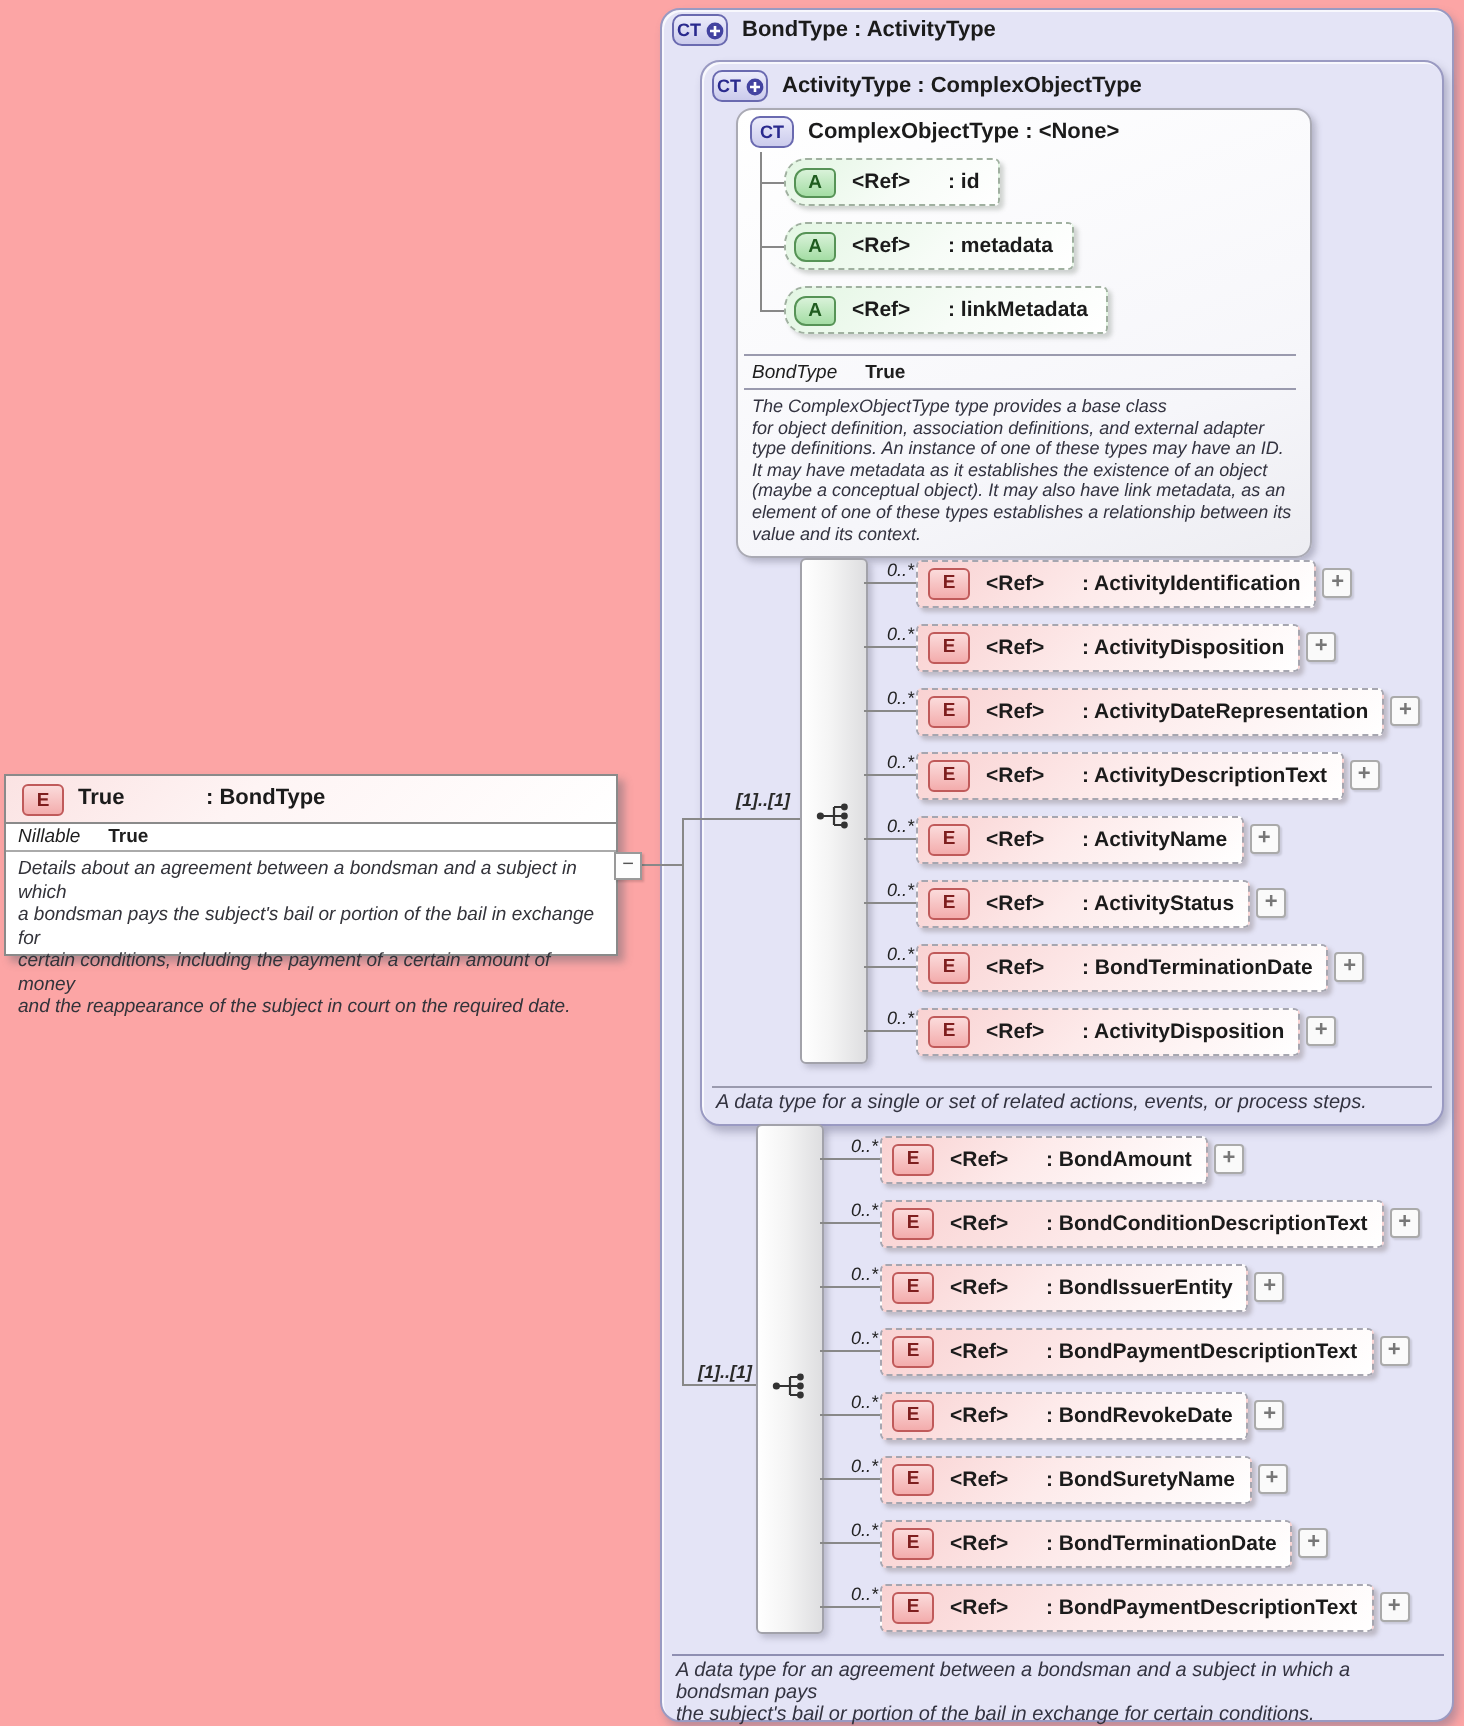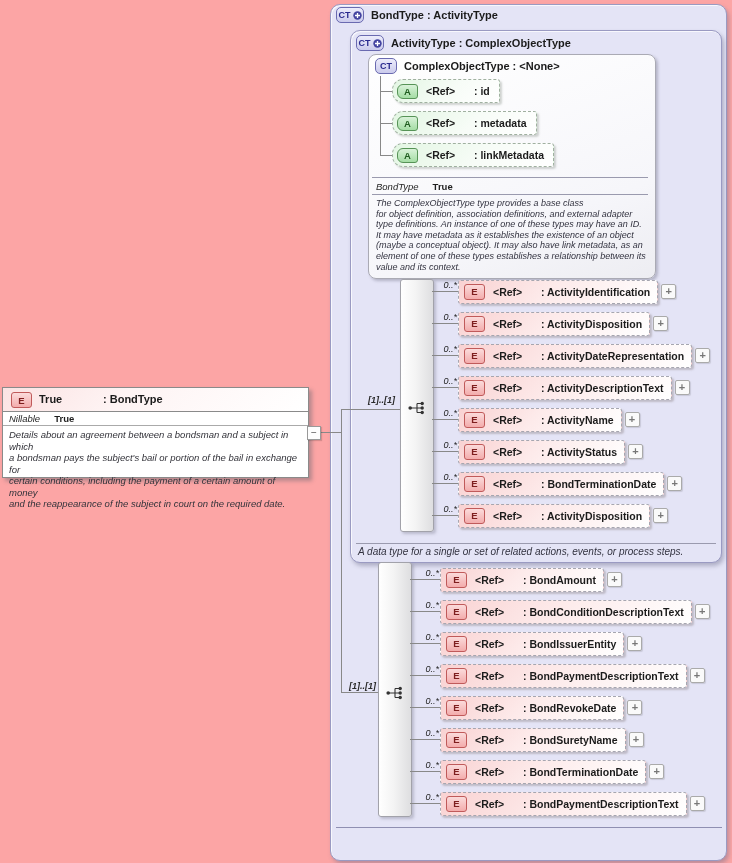--- a/index.html
+++ b/index.html
@@ -366,20 +366,22 @@
     <div class="card">0..*</div>
     <div class="el-box">
       <span class="badge-e">E</span>
       <span class="ref">&lt;Ref&gt;</span>
       <span class="ename">: BondPaymentDescriptionText</span>
     </div>
     <div class="plusbox">+</div>
   </div>
 
   <div class="sep outer" style="left:336px;top:827px;width:386px;"></div>
+  <div class="doc mid" style="left:338px;top:830px;width:384px;">A data type for an agreement between a bondsman and a subject in which a bondsman pays
+the subject's bail or portion of the bail in exchange for certain conditions.</div>
 
   <div class="bondbox">
     <div class="title">
       <span class="badge-e">E</span>
       <span class="bname">True</span>
       <span class="btype">: BondType</span>
     </div>
     <div class="facts">
       <div class="factrow" style="left:6px;top:1px;">
         <span class="flabel">Nillable</span>

